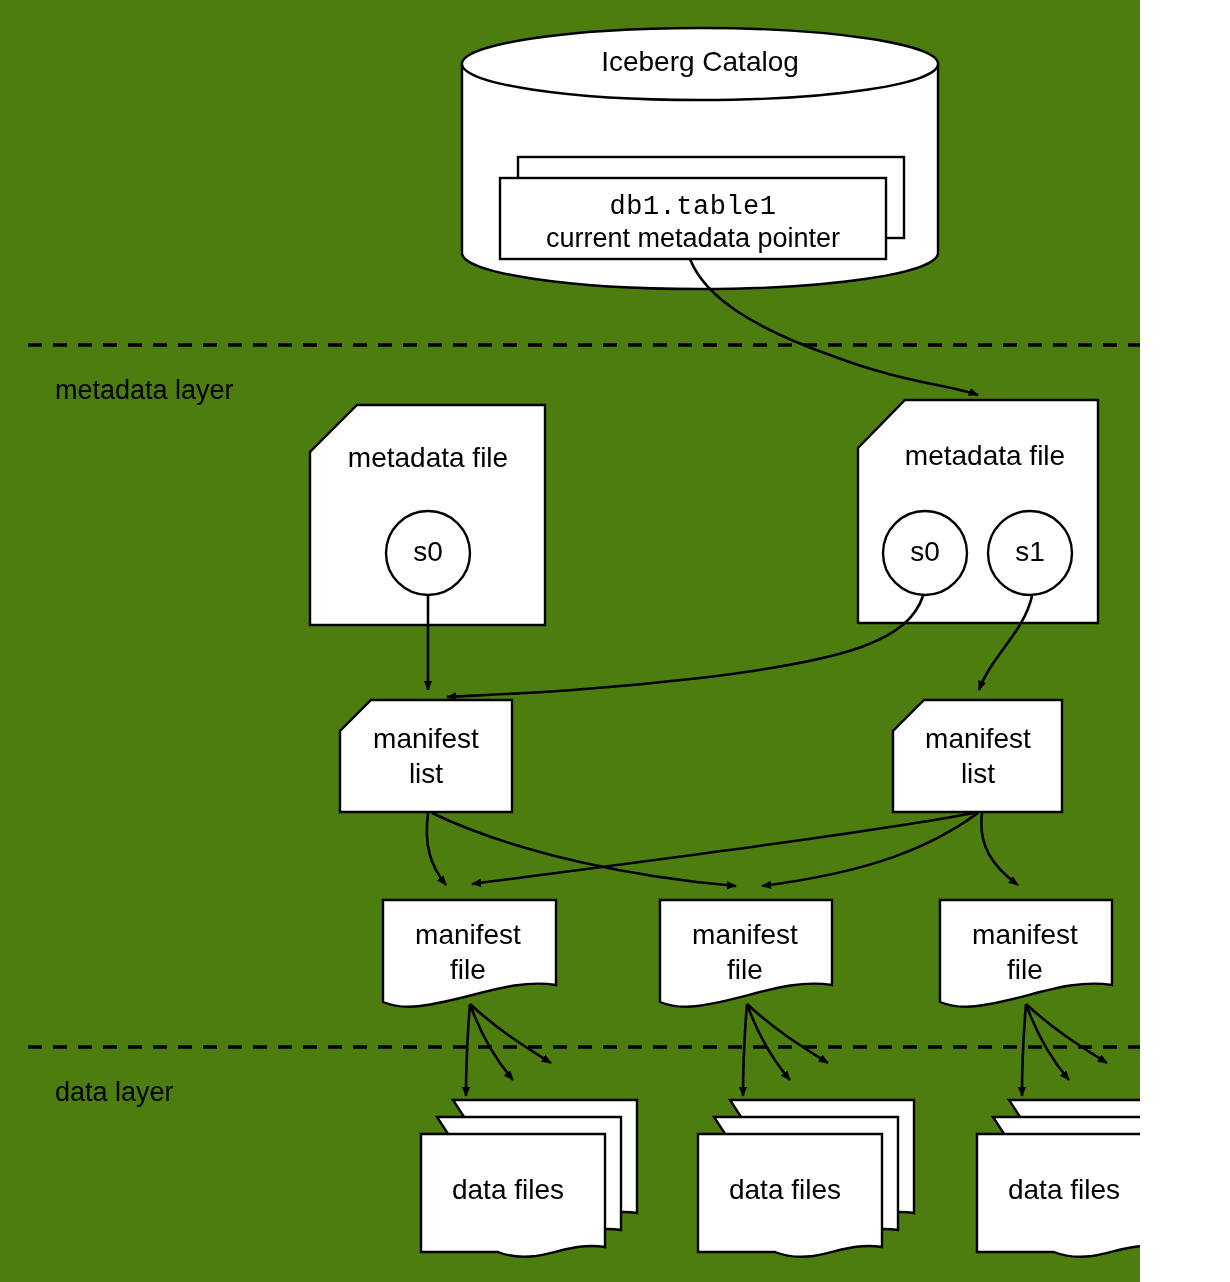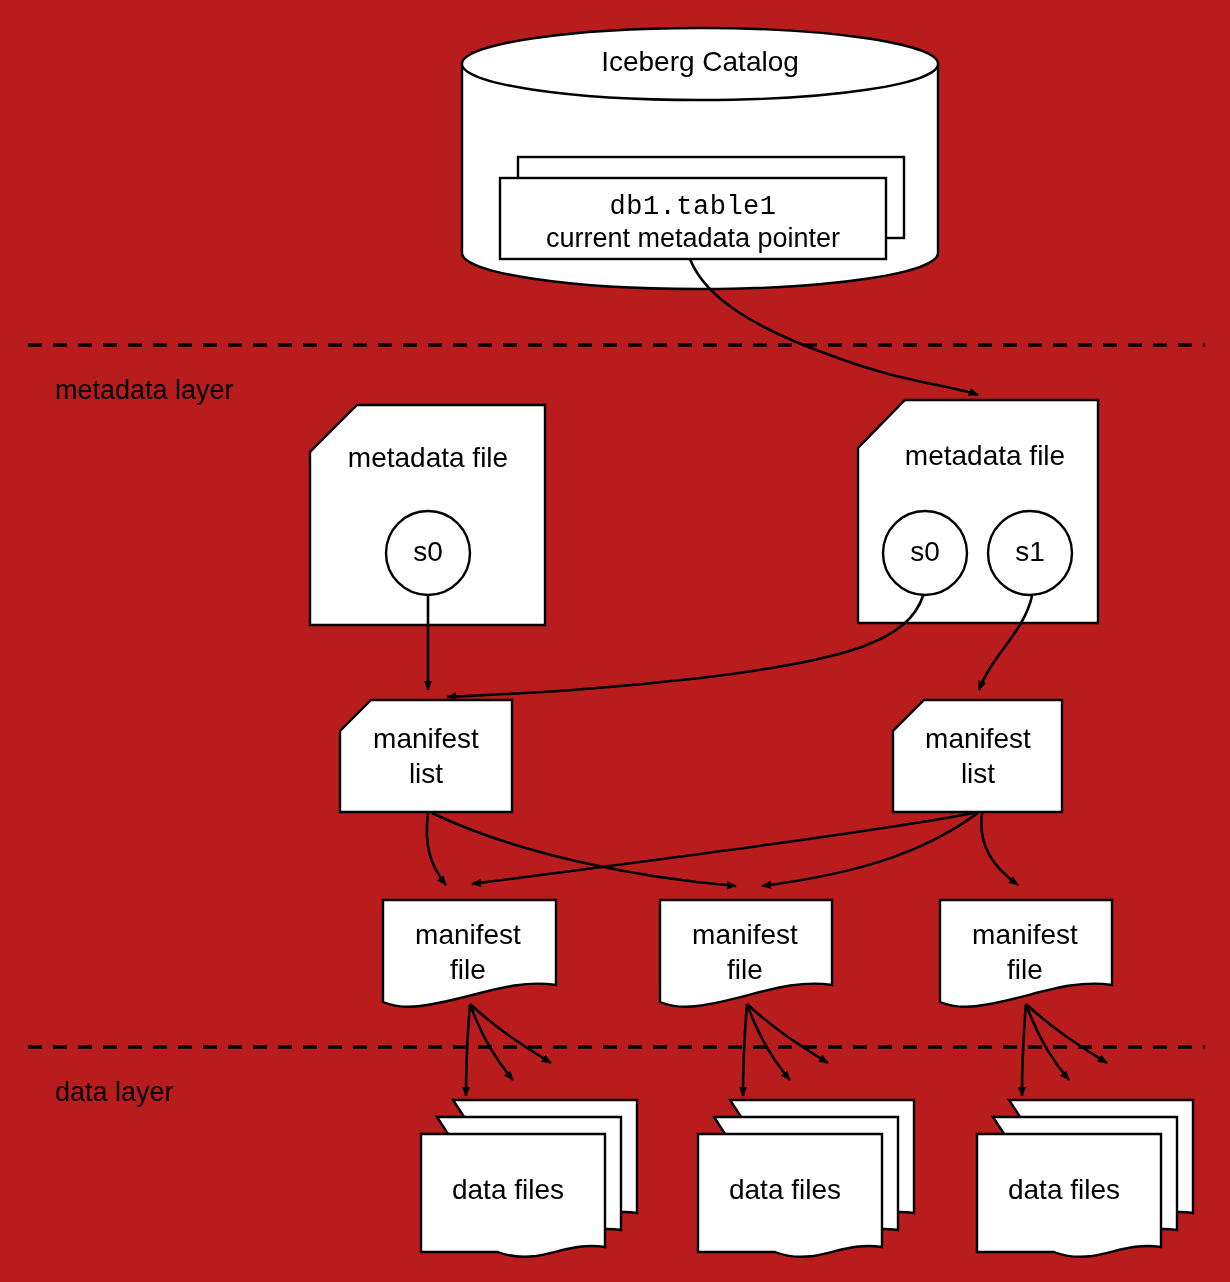--- a/index.html
+++ b/index.html
@@ -2,23 +2,23 @@
 <html><head>
 <meta charset="utf-8">
 <style>
   html, body {
     margin: 0;
     padding: 0;
     background: #ffffff;
   }
   #stage {
     position: relative;
-    width: 1230px;
+    width: 1140px;
     height: 1282px;
-    background: #b91c1c;
+    background: #4d7c0f;
     overflow: hidden;
     font-family: "Liberation Sans", sans-serif;
   }
   #diagram {
     position: absolute;
     left: 0;
     top: 0;
     width: 1230px;
     height: 1282px;
   }

